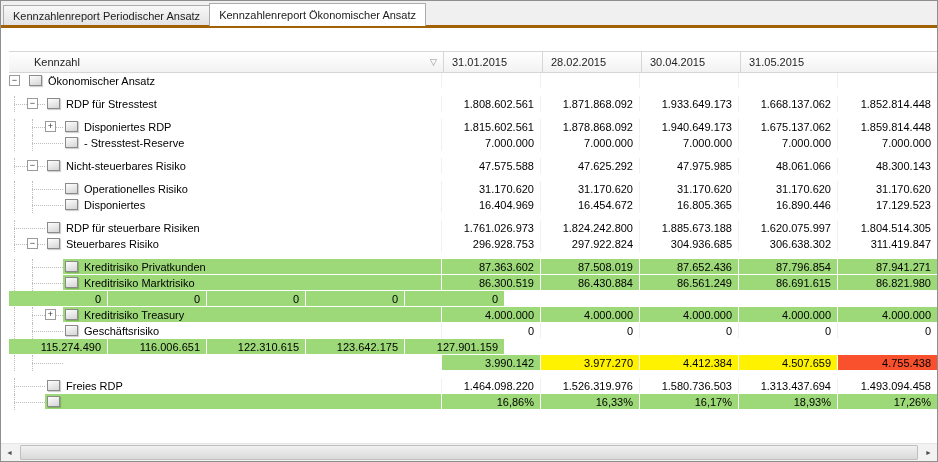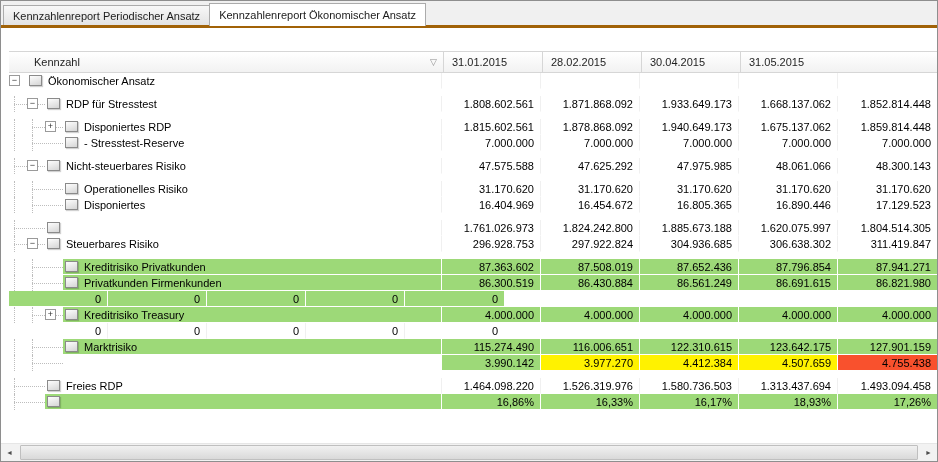--- a/index.html
+++ b/index.html
@@ -227,20 +227,21 @@
           </div>
           <div class="rowgap"></div>
           <div class="trow">
             <div class="keycol">
               <div class="spacer" style="width: 36px;">
                 <i class="tl-v" style="left: 5px;"></i>
                 <i class="tl-h" style="left: 5px; width: 31px;"></i>
               </div>
               <div class="labelcell">
                 <span class="nicon"></span>
+                <span class="labeltext">RDP für steuerbare Risiken</span>
               </div>
             </div>
             <div class="val">1.761.026.973</div>
             <div class="val">1.824.242.800</div>
             <div class="val">1.885.673.188</div>
             <div class="val">1.620.075.997</div>
             <div class="val">1.804.514.305</div>
           </div>
           <div class="trow">
             <div class="keycol">
@@ -281,21 +282,21 @@
           </div>
           <div class="trow">
             <div class="keycol">
               <div class="spacer" style="width: 54px;">
                 <i class="tl-v" style="left: 5px;"></i>
                 <i class="tl-v" style="left: 23px;"></i>
                 <i class="tl-h" style="left: 23px; width: 31px;"></i>
               </div>
               <div class="labelcell c-green">
                 <span class="nicon"></span>
-                <span class="labeltext">Privatkunden Firmenkunden</span>
+                <span class="labeltext">Kreditrisiko Marktrisiko</span>
               </div>
             </div>
             <div class="val c-green">86.300.519</div>
             <div class="val c-green">86.430.884</div>
             <div class="val c-green">86.561.249</div>
             <div class="val c-green">86.691.615</div>
             <div class="val c-green">86.821.980</div>
           </div>
           <div class="trow">
             <div class="val c-green">0</div>
@@ -317,38 +318,38 @@
                 <span class="labeltext">Kreditrisiko Treasury</span>
               </div>
             </div>
             <div class="val c-green">4.000.000</div>
             <div class="val c-green">4.000.000</div>
             <div class="val c-green">4.000.000</div>
             <div class="val c-green">4.000.000</div>
             <div class="val c-green">4.000.000</div>
           </div>
           <div class="trow">
+            <div class="keycol">
+              <div class="spacer" style="width: 54px;">
+                <i class="tl-v" style="left: 5px;"></i>
+                <i class="tl-v" style="left: 23px;"></i>
+                <i class="tl-h" style="left: 23px; width: 31px;"></i>
+              </div>
+              <div class="labelcell">
+                <span class="nicon"></span>
+                <span class="labeltext">Geschäftsrisiko</span>
+              </div>
+            </div>
             <div class="val">0</div>
             <div class="val">0</div>
             <div class="val">0</div>
             <div class="val">0</div>
             <div class="val">0</div>
           </div>
           <div class="trow">
-            <div class="keycol">
-              <div class="spacer" style="width: 54px;">
-                <i class="tl-v" style="left: 5px;"></i>
-                <i class="tl-v" style="left: 23px;"></i>
-                <i class="tl-h" style="left: 23px; width: 31px;"></i>
-              </div>
-              <div class="labelcell c-green">
-                <span class="nicon"></span>
-                <span class="labeltext">Marktrisiko</span>
-              </div>
-            </div>
             <div class="val c-green">115.274.490</div>
             <div class="val c-green">116.006.651</div>
             <div class="val c-green">122.310.615</div>
             <div class="val c-green">123.642.175</div>
             <div class="val c-green">127.901.159</div>
           </div>
           <div class="trow">
             <div class="keycol">
               <div class="spacer" style="width: 54px;">
                 <i class="tl-v" style="left: 5px;"></i>

